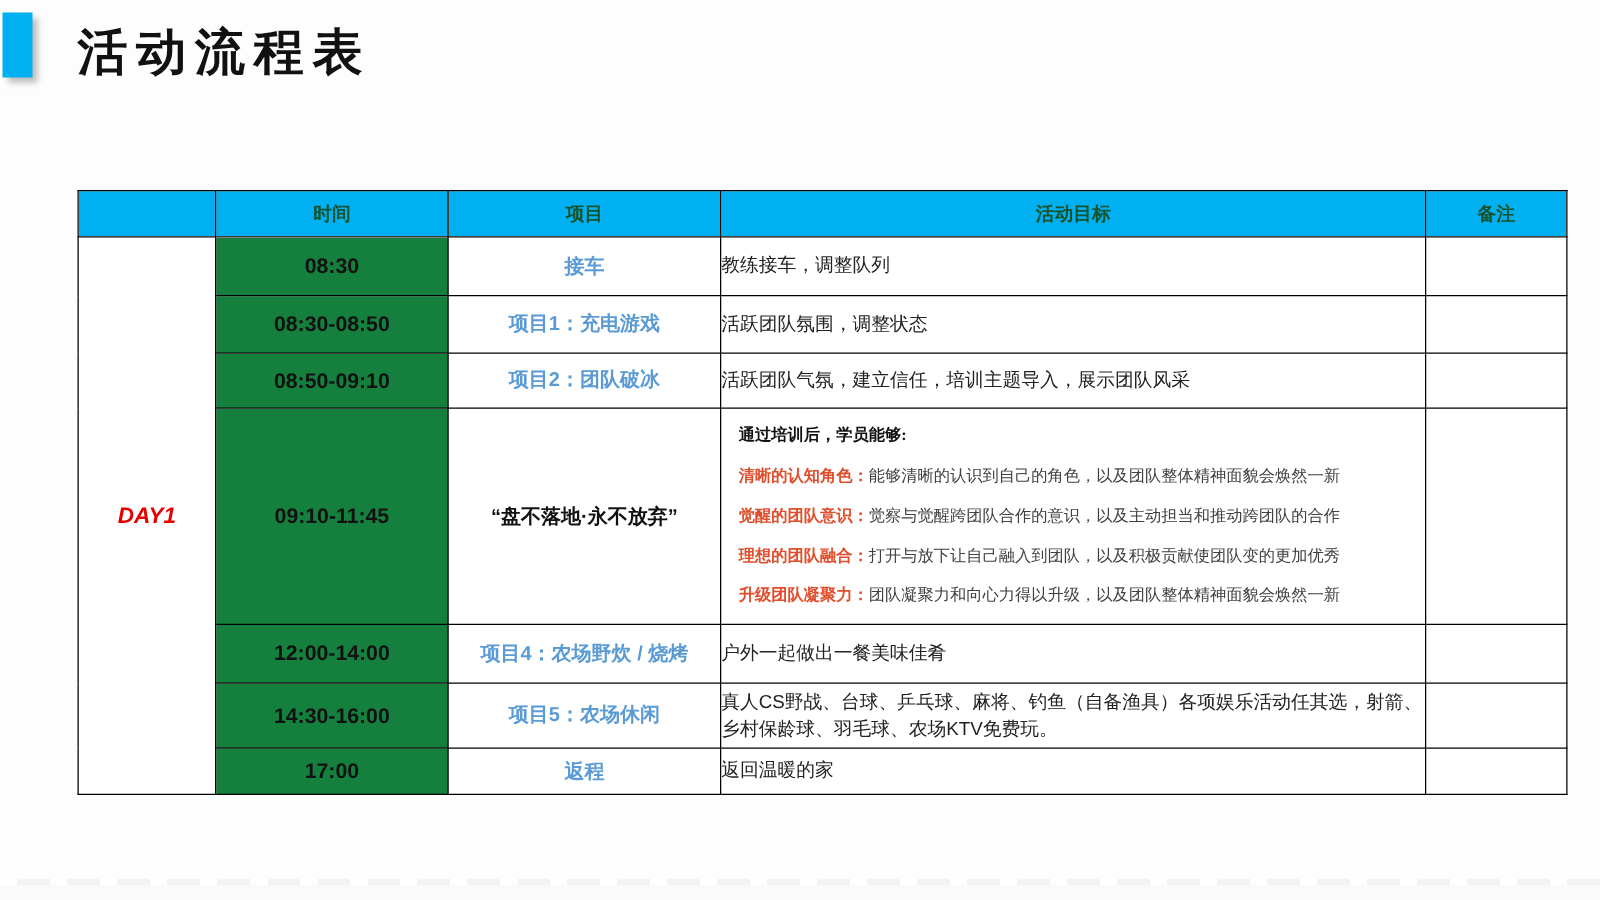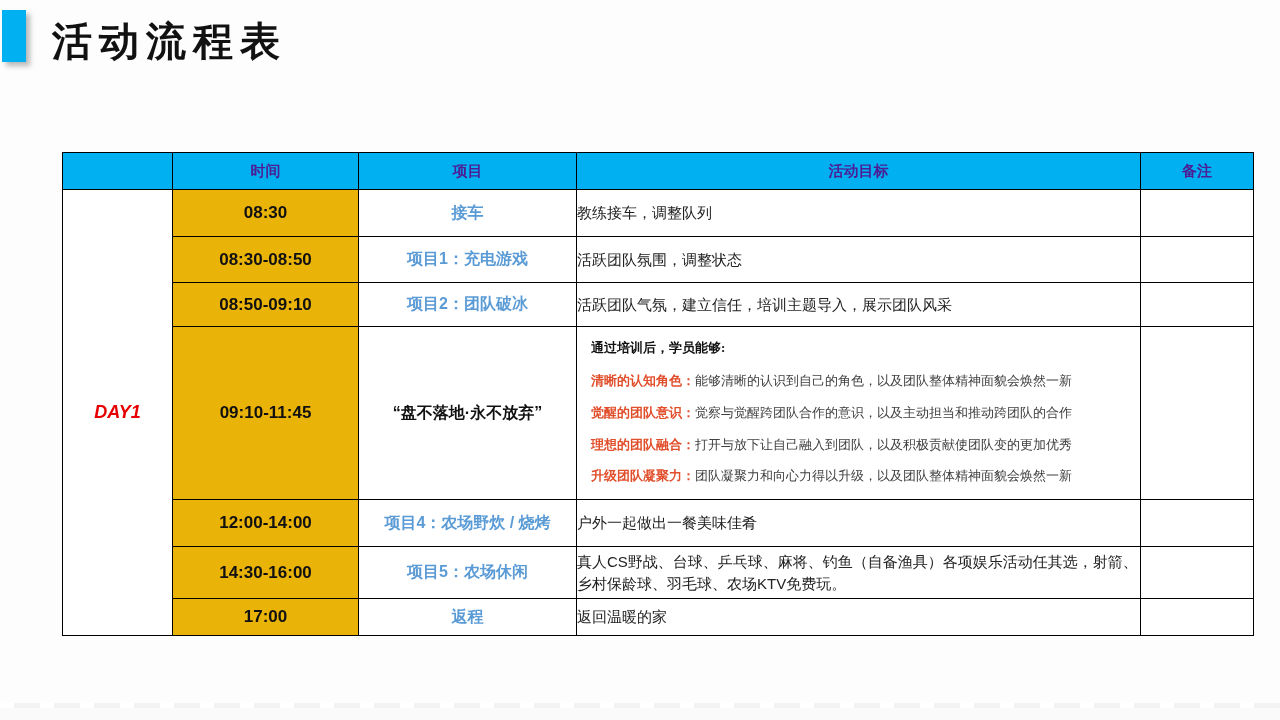--- a/index.html
+++ b/index.html
@@ -13,51 +13,51 @@
   .slide { position: absolute; inset: 0; background: #fdfdfd; }
 
   
   .accent-square {
     position: absolute; left: 2px; top: 10px;
     width: 24px; height: 52px;
     background: var(--accent-blue, #00B0F0);
     box-shadow: 4px 4px 5px rgba(130,130,130,0.55);
   }
   .page-title {
-    position: absolute; left: 52px; top: 14px;
+    position: absolute; left: 62px; top: 14px;
     font-family: "Liberation Serif", "DejaVu Serif", serif;
     font-size: 40px; font-weight: bold; color: #111;
     letter-spacing: 7px; white-space: nowrap;
   }
 
   
   table.schedule {
     position: absolute; left: 62px; top: 152px;
     width: 1191px; border-collapse: collapse; table-layout: fixed;
   }
   table.schedule th, table.schedule td {
     border: 1px solid #000;
     padding: 0;
     overflow: hidden;
   }
   table.schedule th {
     background: var(--accent-blue, #00B0F0);
-    color: #4c1d95; font-size: 15px; font-weight: bold;
+    color: #14532d; font-size: 15px; font-weight: bold;
     height: 36px; text-align: center;
   }
   td.day-cell {
     text-align: center; vertical-align: middle;
     color: var(--day-red, #E60000);
     font-size: 18px; font-weight: bold; font-style: italic;
     background: #fff;
     margin-top: 20px;
   }
   td.time-cell {
     text-align: center; vertical-align: middle;
-    font-size: 17px; font-weight: bold; color: #111; background: #eab308;
+    font-size: 17px; font-weight: bold; color: #111; background: #15803d;
   }
   td.project-cell {
     text-align: center; vertical-align: middle;
     font-size: 16px; font-weight: bold;
     color: var(--project-blue, #5B9BD5); background: #fff;
   }
   td.project-cell.black { color: #111; }
   td.goal-cell {
     vertical-align: middle; text-align: left;
     font-size: 15px; color: #222; background: #fff;

